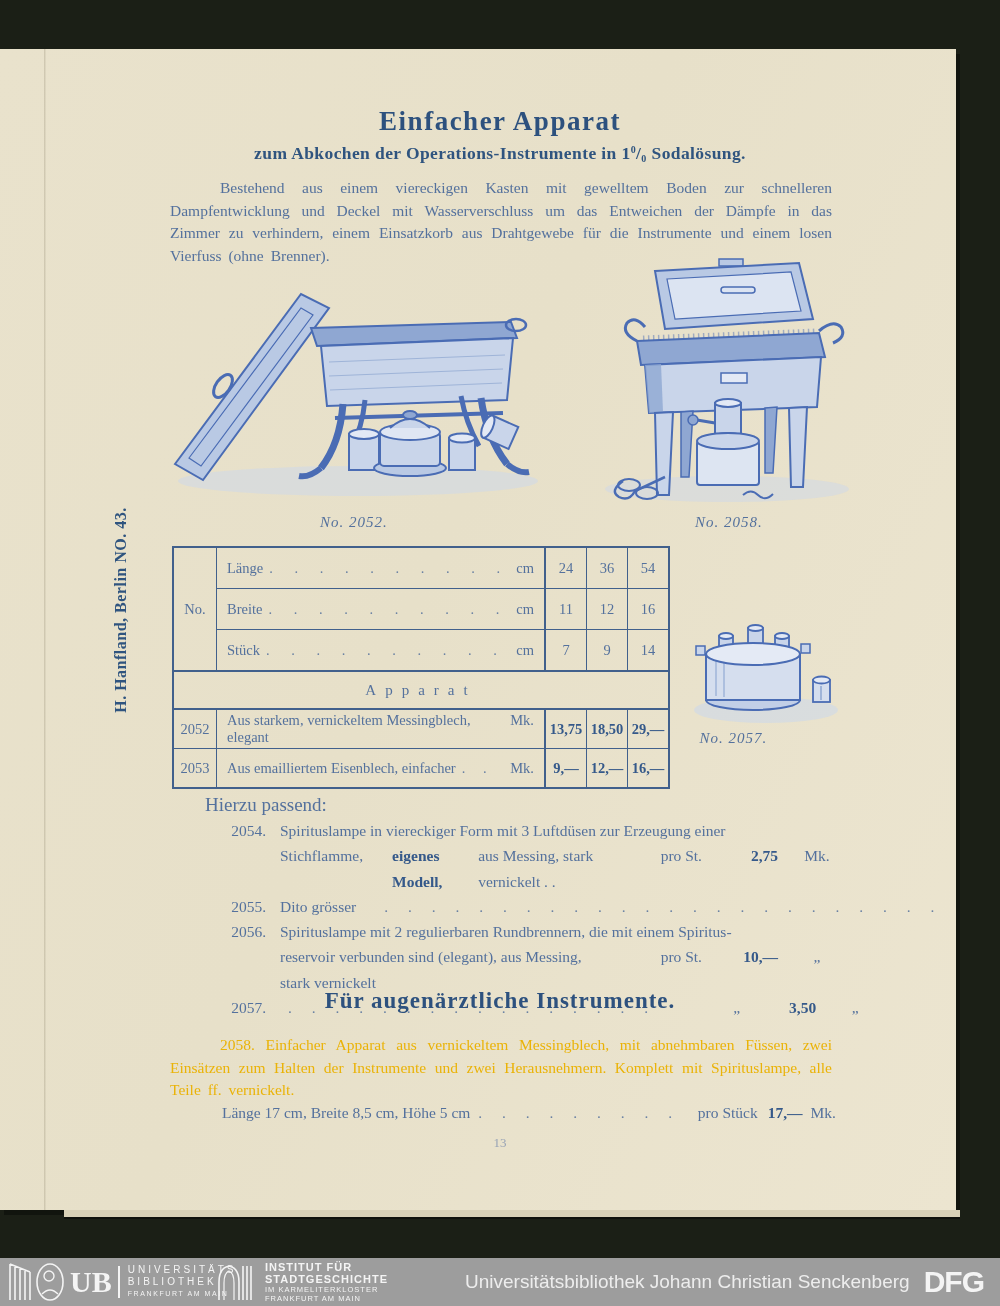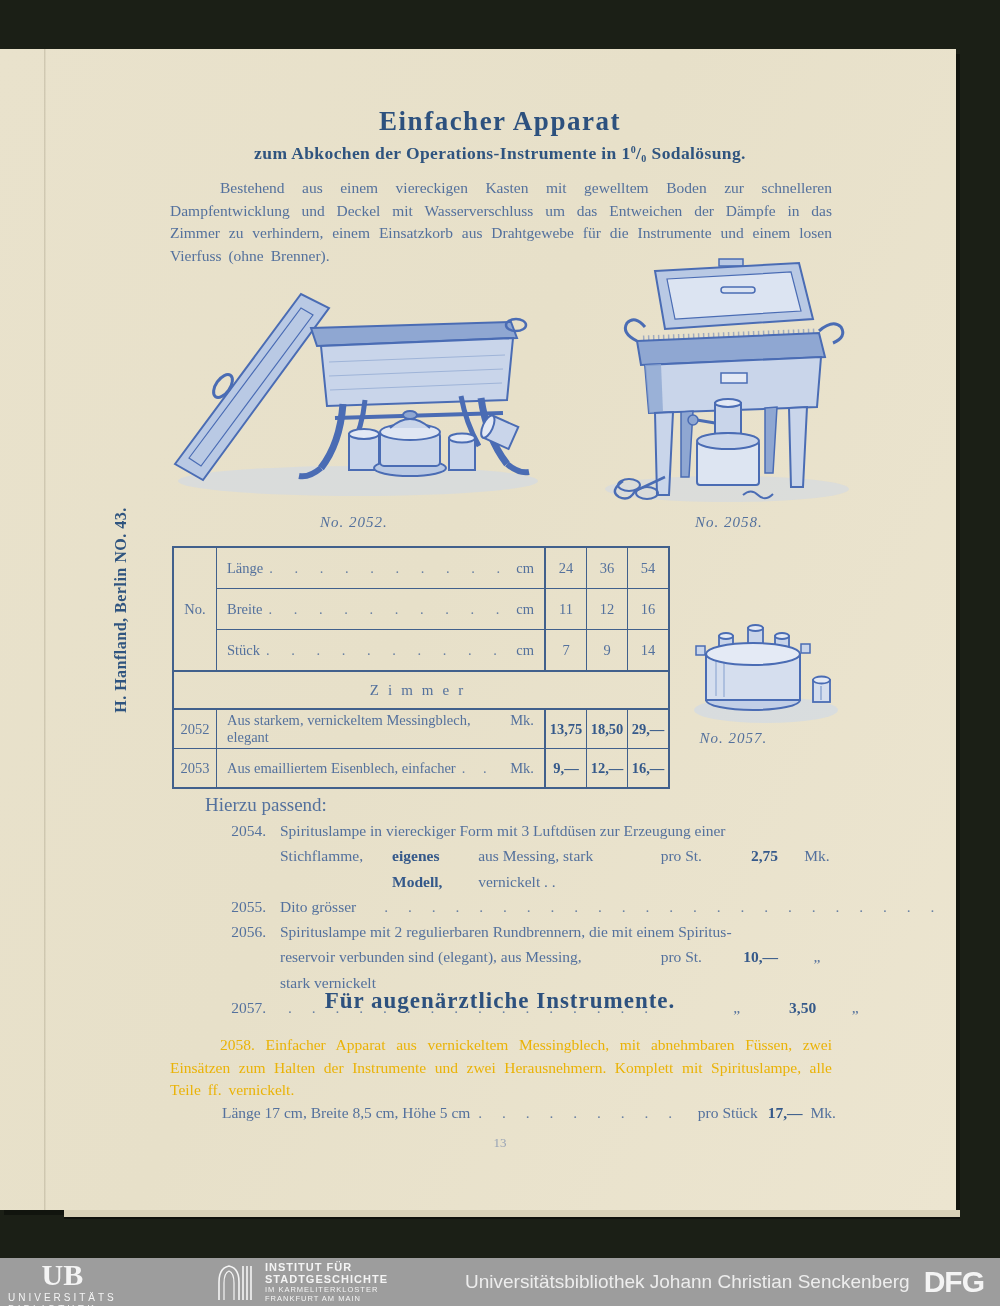--- a/index.html
+++ b/index.html
@@ -62,21 +62,21 @@
   .dim-line{left:222px;top:1104px;width:614px;display:flex;align-items:baseline;
         font-size:15.5px;color:#54719d;}
   .dim-line .ldots{flex:1;overflow:hidden;white-space:nowrap;margin:0 8px;letter-spacing:8px;opacity:.85;}
   .dim-line .u{flex:none;margin-right:10px;}
   .dim-line .p{flex:none;font-weight:bold;color:#35598a;margin-right:8px;}
   .pagenum{left:170px;top:1135px;width:660px;text-align:center;font-size:13px;color:#97a2b5;}
   
   .footer{position:absolute;left:0;top:1258px;width:1000px;height:48px;background:#9d9d9d;
         font-family:"Liberation Sans", sans-serif;color:#f4f4f4;}
   .fblock{position:absolute;display:flex;align-items:center;height:48px;}
-  .ub-block{left:8px;flex-direction:column;}
+  .ub-block{left:8px;}
   .ub-abbr{font-family:"Liberation Serif", serif;font-weight:bold;font-size:30px;margin:0 4px 0 4px;}
   .ub-divider{width:2px;height:32px;background:#f4f4f4;margin:0 8px 0 2px;}
   .fsmall{line-height:12px;}
   .fsmall .l1,.fsmall .l2{font-size:10px;letter-spacing:3px;}
   .fsmall .l3{font-size:7px;letter-spacing:1.6px;}
   .inst-block{left:215px;}
   .inst-text{margin-left:10px;}
   .inst-text .b1{font-size:11px;font-weight:bold;letter-spacing:1px;line-height:12px;}
   .inst-text .s1{font-size:7.5px;letter-spacing:1px;line-height:9px;}
   .senckenberg{position:absolute;left:465px;top:0;height:48px;display:flex;align-items:center;
@@ -203,21 +203,21 @@
               <span>Stück</span>
               <span class="dots">. . . . . . . . . . . . . . . . . . . . . . . . . . . . . .</span>
               <span class="unit">cm</span>
             </div>
           </td>
       <td class="c-val">7</td>
       <td class="c-val">9</td>
       <td class="c-val">14</td>
     </tr>
     <tr class="preise">
-      <td colspan="5">Zimmer</td>
+      <td colspan="5">Apparat</td>
     </tr>
     <tr class="price-row">
       <td class="c-no">2052</td>
       <td class="c-desc">
             <div class="leader">
               <span>Aus starkem, vernickeltem Messingblech, elegant</span>
               <span class="dots"></span>
               <span class="unit">Mk.</span>
             </div>
           </td>

